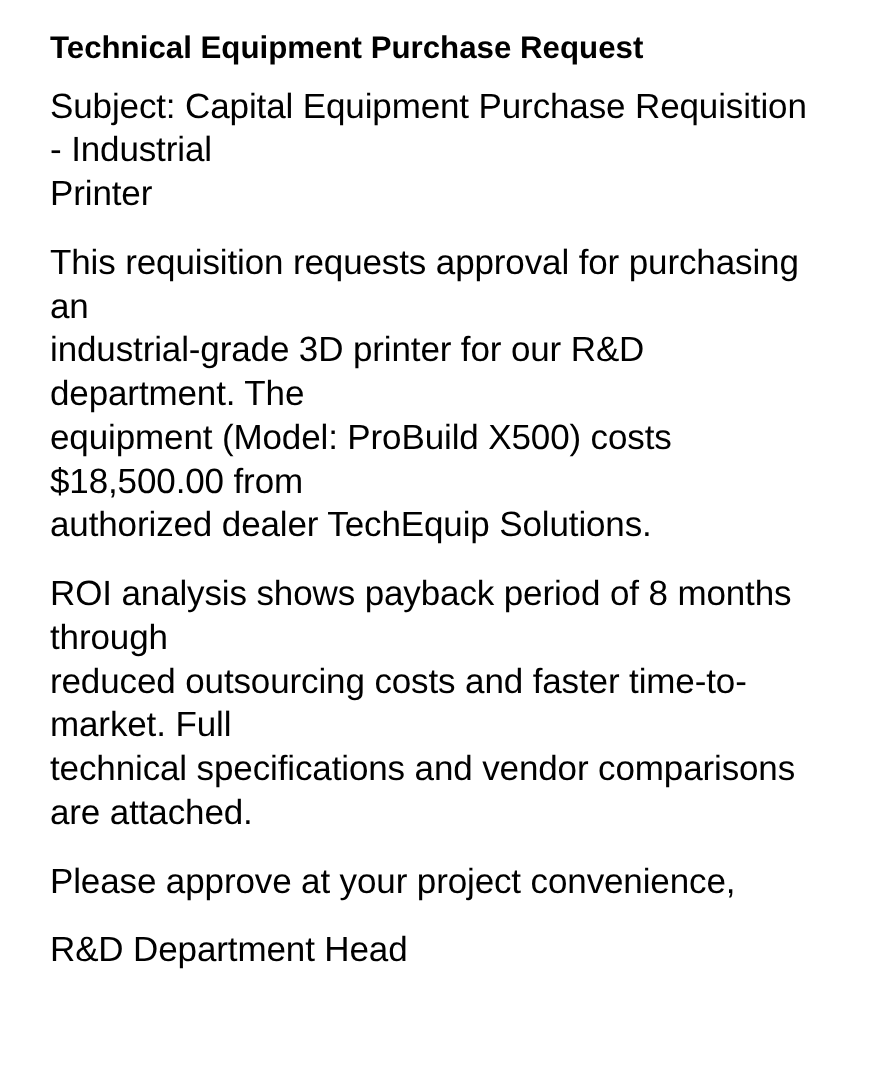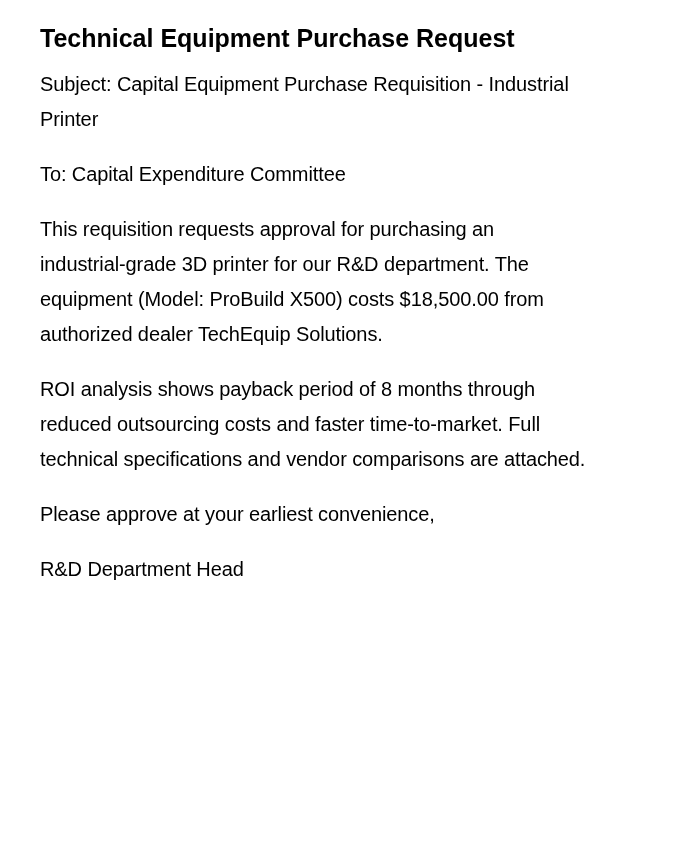--- a/index.html
+++ b/index.html
@@ -18,46 +18,45 @@
     color: #000000;
   }
   .doc-title {
     font-size: 25px;
     line-height: 29px;
     font-weight: 700;
     margin: 0 0 14px 0;
     letter-spacing: 0;
   }
   .para {
-    font-size: 20px;
+    font-size: 28px;
     line-height: 35px;
     font-weight: 400;
     margin: 0 0 20px 0;
     white-space: pre-line; 
     letter-spacing: -0.1px;
   }
 </style>
 </head>
 <body>
 
 <main class="page">
   <h1 class="doc-title">Technical Equipment Purchase Request</h1>
 
   <p class="para">Subject: Capital Equipment Purchase Requisition - Industrial
 Printer</p>
 
-  <p class="para">To: Capital Expenditure Committee</p>
 
   <p class="para">This requisition requests approval for purchasing an
 industrial-grade 3D printer for our R&amp;D department. The
 equipment (Model: ProBuild X500) costs $18,500.00 from
 authorized dealer TechEquip Solutions.</p>
 
 
   <p class="para">ROI analysis shows payback period of 8 months through
 reduced outsourcing costs and faster time-to-market. Full
 technical specifications and vendor comparisons are attached.</p>
 
-  <p class="para">Please approve at your earliest convenience,</p>
+  <p class="para">Please approve at your project convenience,</p>
 
 
   <p class="para">R&amp;D Department Head</p>
 </main>
 
 </body></html>

